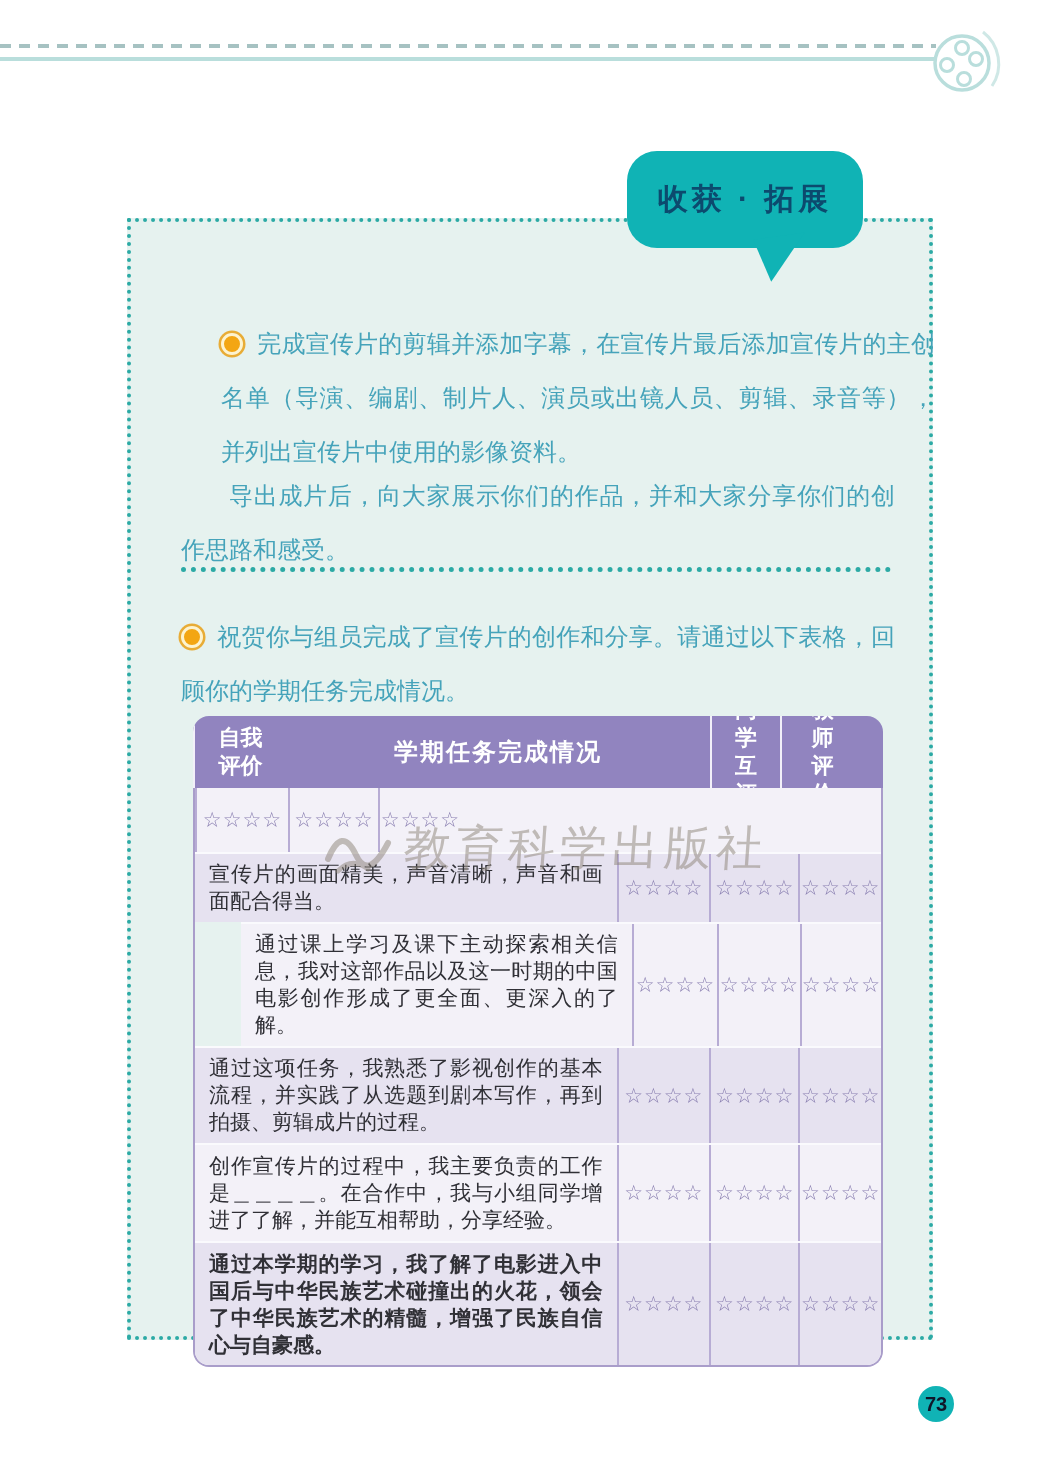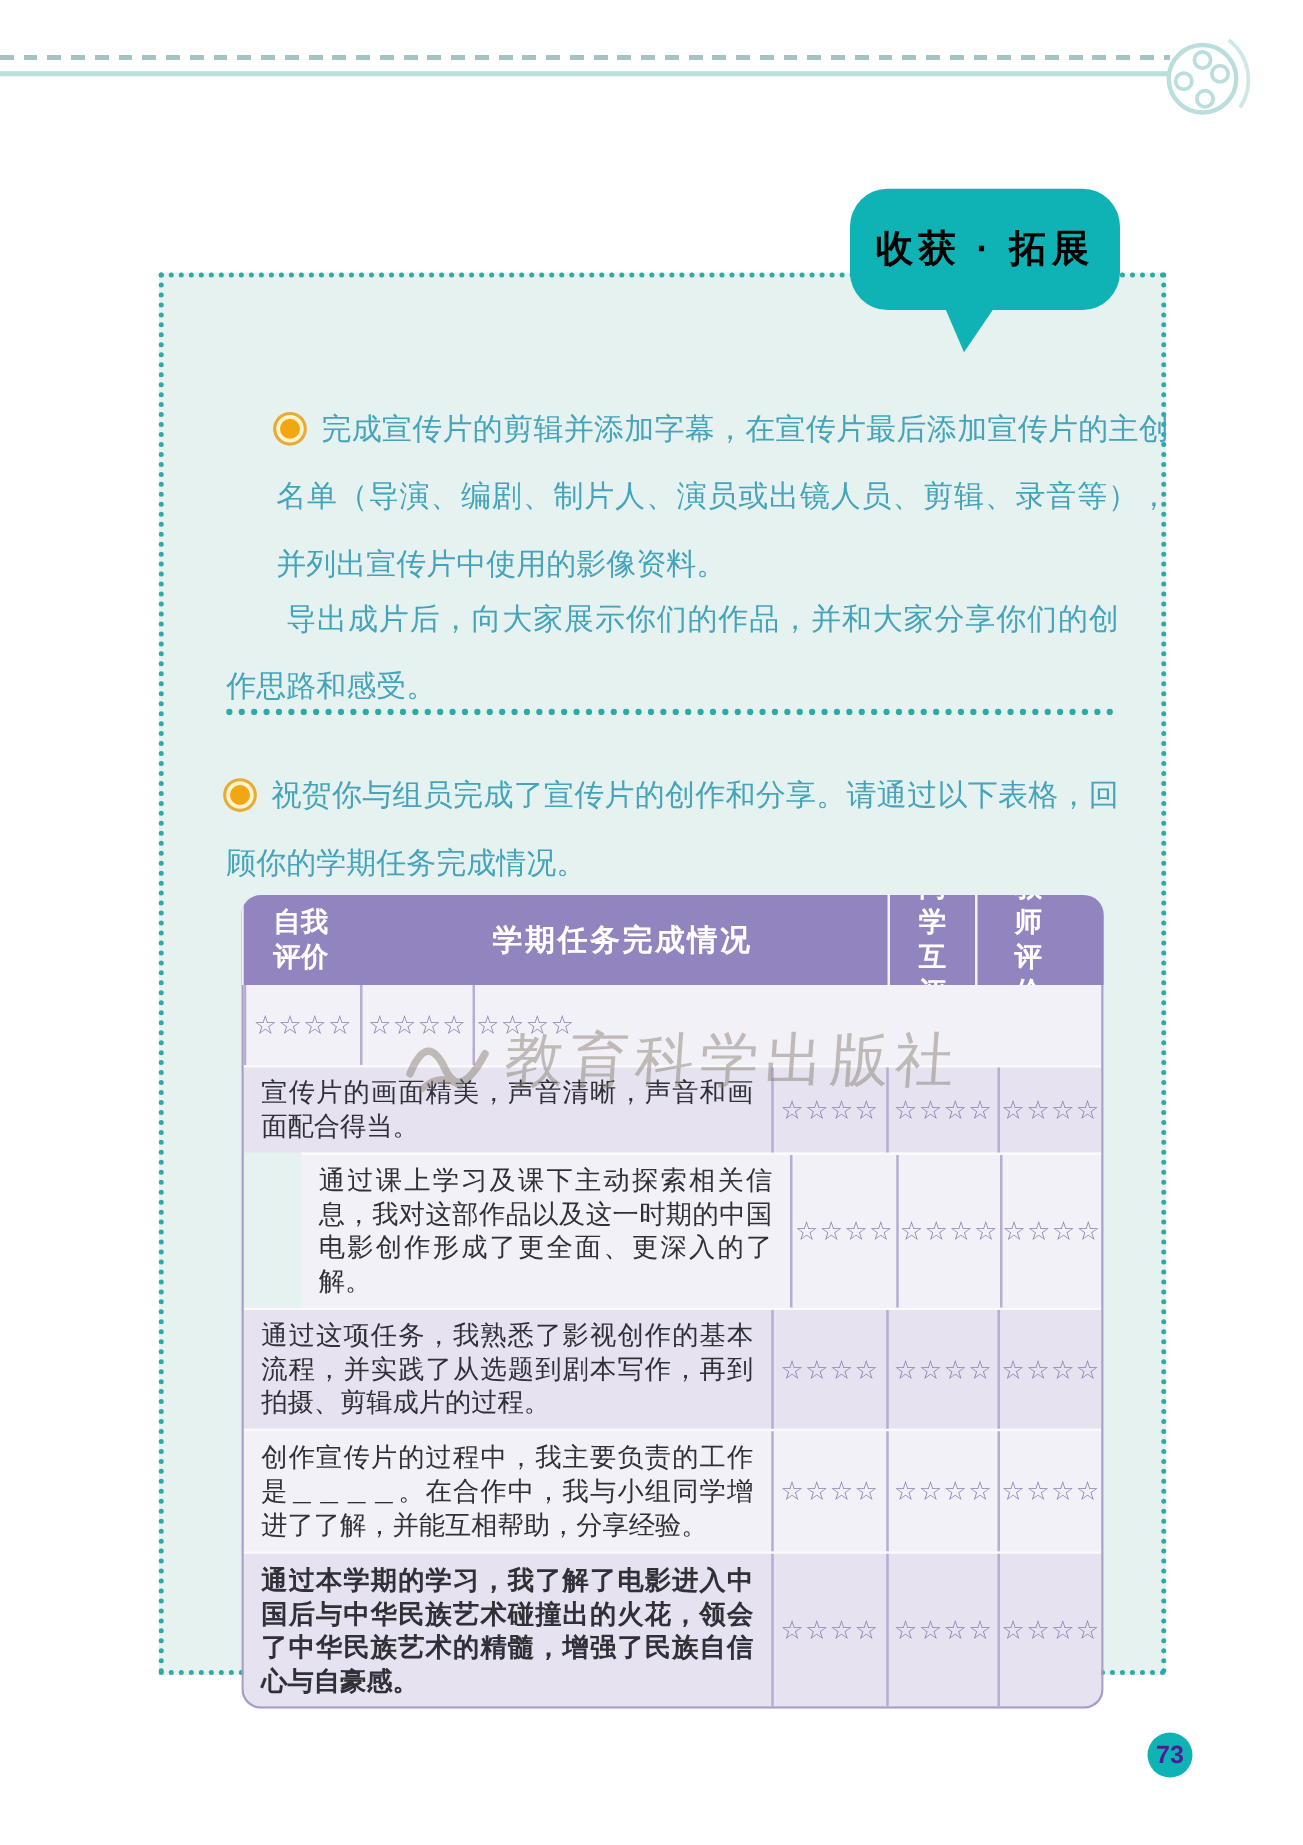--- a/index.html
+++ b/index.html
@@ -16,24 +16,24 @@
     background:repeating-linear-gradient(90deg,#a6c2c2 0 11px,transparent 11px 19px);
   }
   .top-solid{
     position:absolute;left:0;top:57px;width:936px;height:4px;
     background:#b9dedc;border-radius:0 3px 3px 0;
   }
   .reel{position:absolute;left:920px;top:22px;}
 
   
   .bubble{
-    position:absolute;left:680px;top:151px;width:216px;height:97px;
+    position:absolute;left:627px;top:151px;width:236px;height:97px;
     background:#10b3b5;border-radius:30px;z-index:3;
     display:flex;align-items:center;justify-content:center;
-    color:#000000;font-size:30px;font-weight:bold;letter-spacing:4px;
+    color:#0c4a6e;font-size:30px;font-weight:bold;letter-spacing:4px;
   }
   .bubble-tail{
     position:absolute;left:756px;top:236px;width:0;height:0;z-index:3;
     border-top:44px solid #10b3b5;
     border-left:12px solid transparent;
     border-right:40px solid transparent;
     transform:rotate(-8deg);
   }
 
   
@@ -117,21 +117,21 @@
   }
   .watermark .wm-text{
     font-family:"DejaVu Serif","Liberation Serif",serif;
     font-size:47px;letter-spacing:5px;transform:skewX(-4deg);
   }
   .wm-logo{margin-right:10px;}
 
   
   .pagenum{
     position:absolute;left:918px;top:1386px;width:36px;height:36px;
-    border-radius:50%;background:#10b3b5;color:#4c1d95;
+    border-radius:50%;background:#10b3b5;color:#0f172a;
     display:flex;align-items:center;justify-content:center;
     font-size:20px;font-weight:bold;
   }
 </style>
 </head>
 <body>
 
 <div class="page">
 
   <div class="top-dash"></div>

